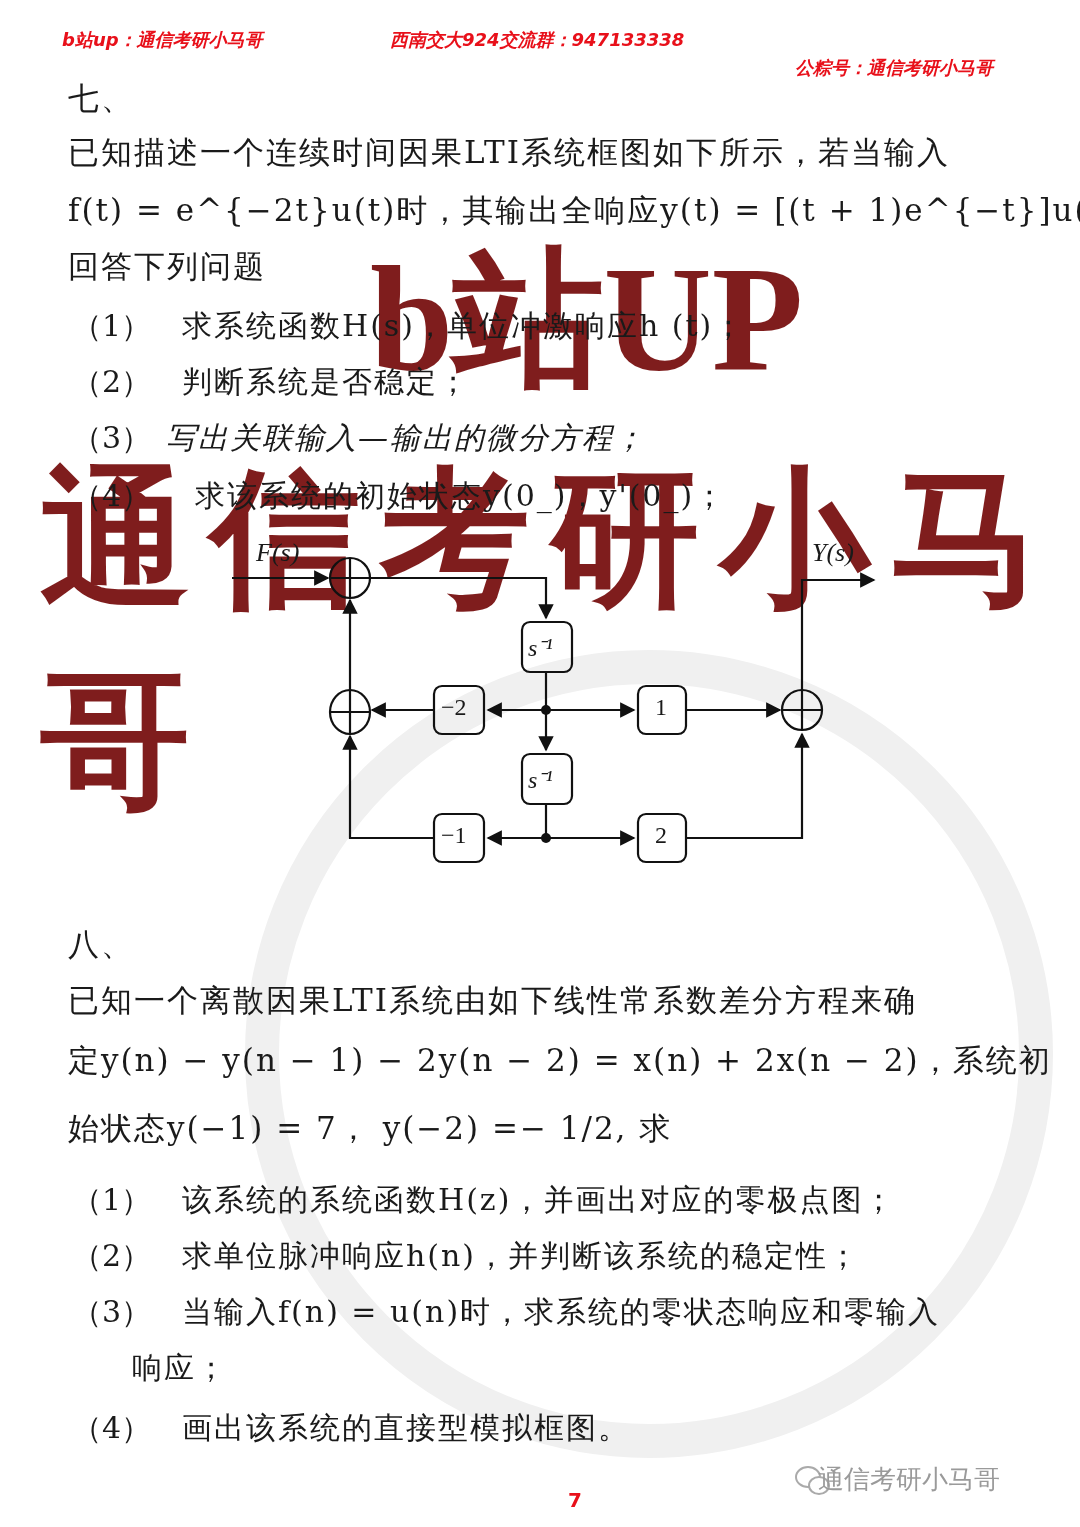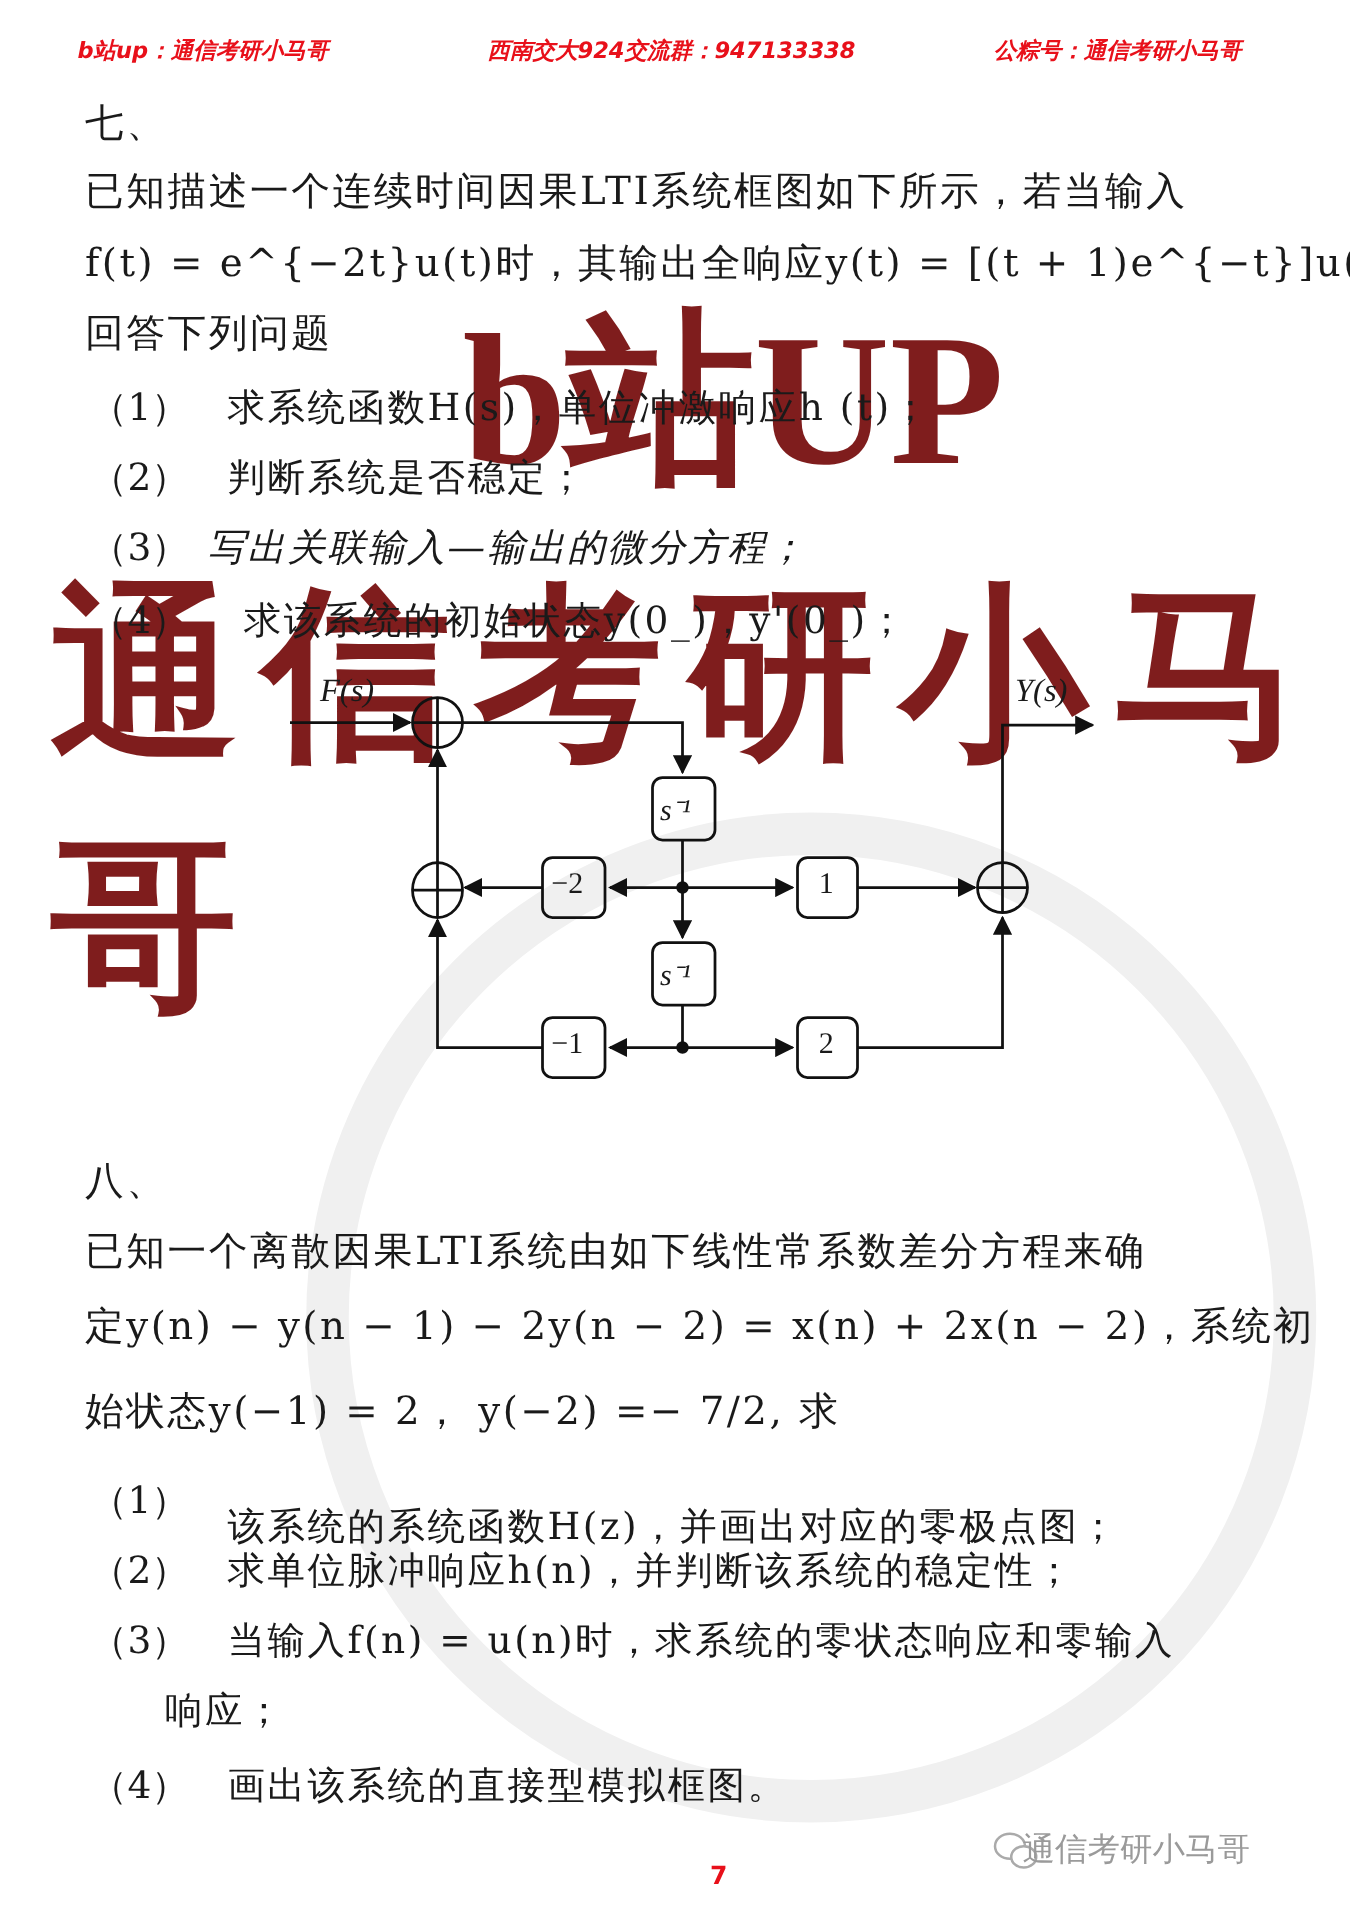--- a/index.html
+++ b/index.html
@@ -16,21 +16,21 @@
 </style>
 </head>
 <body>
 
 <div class="wm" style="left:370px;top:220px;font-size:150px;">b站UP</div>
 <div class="wm" style="left:40px;top:440px;font-size:150px;letter-spacing:20px;">通信考研小马哥</div>
 <div class="wm" style="left:245px;top:650px;width:740px;height:740px;border:34px solid #f0f0f0;border-radius:50%;"></div>
 
 <div class="hdr" style="left:62px;">b站up：通信考研小马哥</div>
 <div class="hdr" style="left:390px;">西南交大924交流群：947133338</div>
-<div class="hdr" style="left:795px;">公粽号：通信考研小马哥</div>
+<div class="hdr" style="left:795px;margin-top:28px;">公粽号：通信考研小马哥</div>
 
 <div class="line" style="top:78px;">七、</div>
 <div class="line" style="top:132px;">已知描述一个连续时间因果LTI系统框图如下所示，若当输入</div>
 <div class="line" style="top:190px;">f(t) = e^{−2t}u(t)时，其输出全响应y(t) = [(t + 1)e^{−t}]u(t)。试</div>
 <div class="line" style="top:246px;">回答下列问题</div>
 
 <div class="num" style="top:306px;">（1）</div>
 <div class="item" style="left:182px;top:306px;">求系统函数H(s)，单位冲激响应h (t)；</div>
 <div class="num" style="top:362px;">（2）</div>
 <div class="item" style="left:182px;top:362px;">判断系统是否稳定；</div>
@@ -96,24 +96,24 @@
 <div class="math" style="position:absolute;left:528px;top:630px;font-size:24px;">s⁻¹</div>
 <div class="math" style="position:absolute;left:528px;top:762px;font-size:24px;">s⁻¹</div>
 <div style="position:absolute;left:441px;top:694px;font-size:24px;font-family:'Liberation Serif',serif;">−2</div>
 <div style="position:absolute;left:441px;top:822px;font-size:24px;font-family:'Liberation Serif',serif;">−1</div>
 <div style="position:absolute;left:655px;top:694px;font-size:24px;font-family:'Liberation Serif',serif;">1</div>
 <div style="position:absolute;left:655px;top:822px;font-size:24px;font-family:'Liberation Serif',serif;">2</div>
 
 <div class="line" style="top:924px;">八、</div>
 <div class="line" style="top:980px;">已知一个离散因果LTI系统由如下线性常系数差分方程来确</div>
 <div class="line" style="top:1040px;">定y(n) − y(n − 1) − 2y(n − 2) = x(n) + 2x(n − 2)，系统初</div>
-<div class="line" style="top:1108px;">始状态y(−1) = 2， y(−2) =− 7/2, 求</div>
+<div class="line" style="top:1108px;">始状态y(−1) = 7， y(−2) =− 1/2, 求</div>
 
 <div class="num" style="top:1180px;">（1）</div>
-<div class="item" style="left:182px;top:1180px;margin-top:21px;">该系统的系统函数H(z)，并画出对应的零极点图；</div>
+<div class="item" style="left:182px;top:1180px;">该系统的系统函数H(z)，并画出对应的零极点图；</div>
 <div class="num" style="top:1236px;">（2）</div>
 <div class="item" style="left:182px;top:1236px;">求单位脉冲响应h(n)，并判断该系统的稳定性；</div>
 <div class="num" style="top:1292px;">（3）</div>
 <div class="item" style="left:182px;top:1292px;">当输入f(n) = u(n)时，求系统的零状态响应和零输入</div>
 <div class="item" style="left:132px;top:1348px;">响应；</div>
 <div class="num" style="top:1408px;">（4）</div>
 <div class="item" style="left:182px;top:1408px;">画出该系统的直接型模拟框图。</div>
 
 <div class="pgno">7</div>
 <div style="position:absolute;left:795px;top:1466px;width:22px;height:18px;border:2px solid #aaa;border-radius:50%;"></div>

